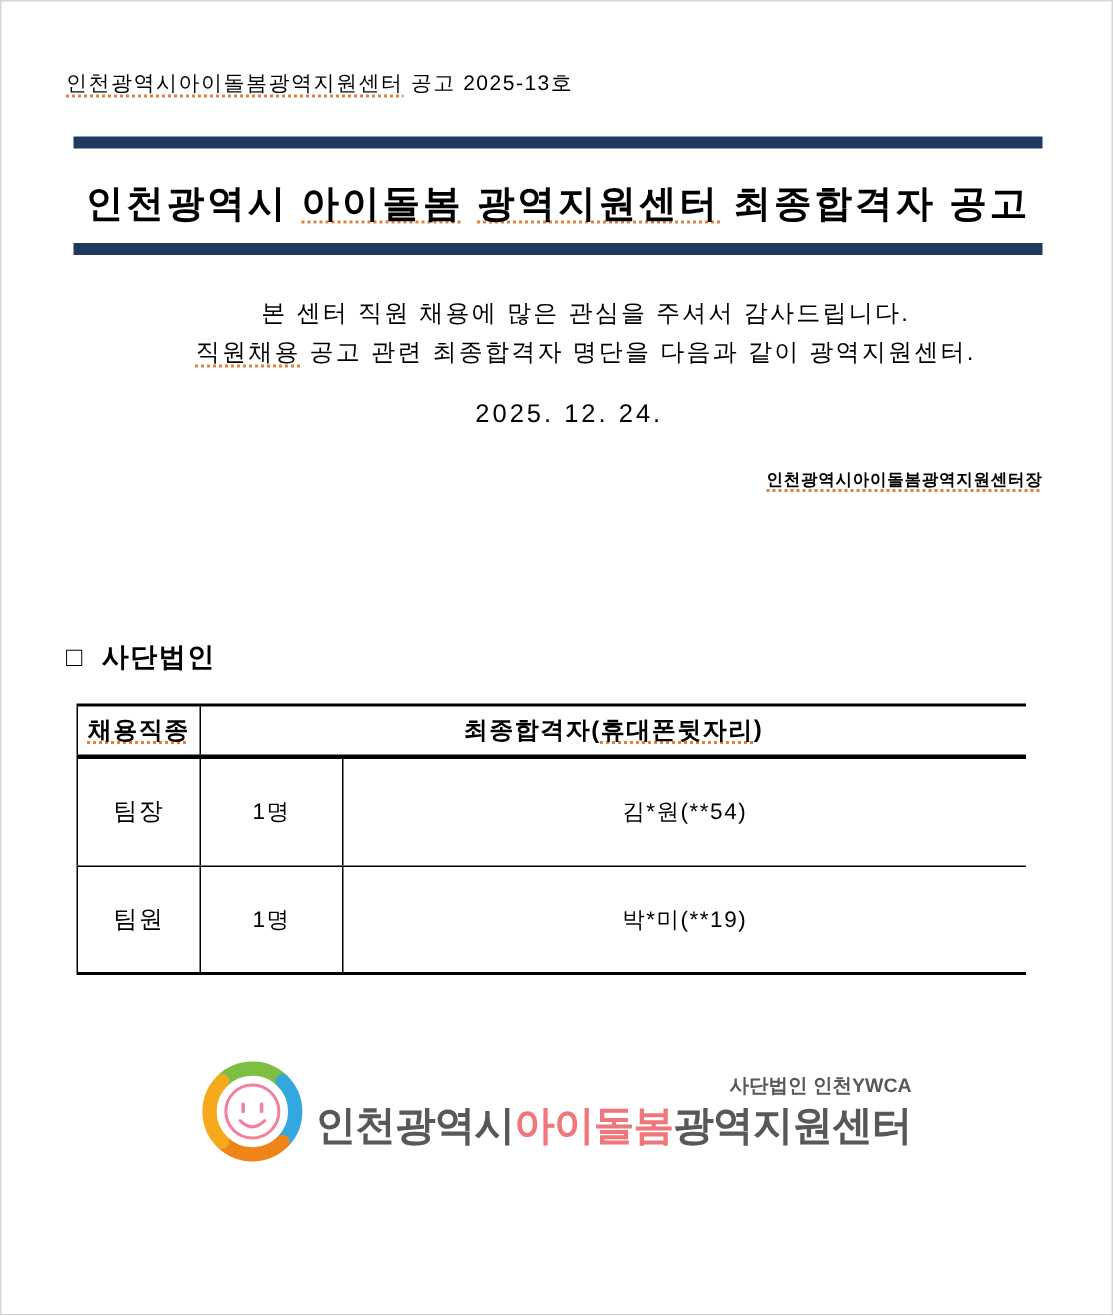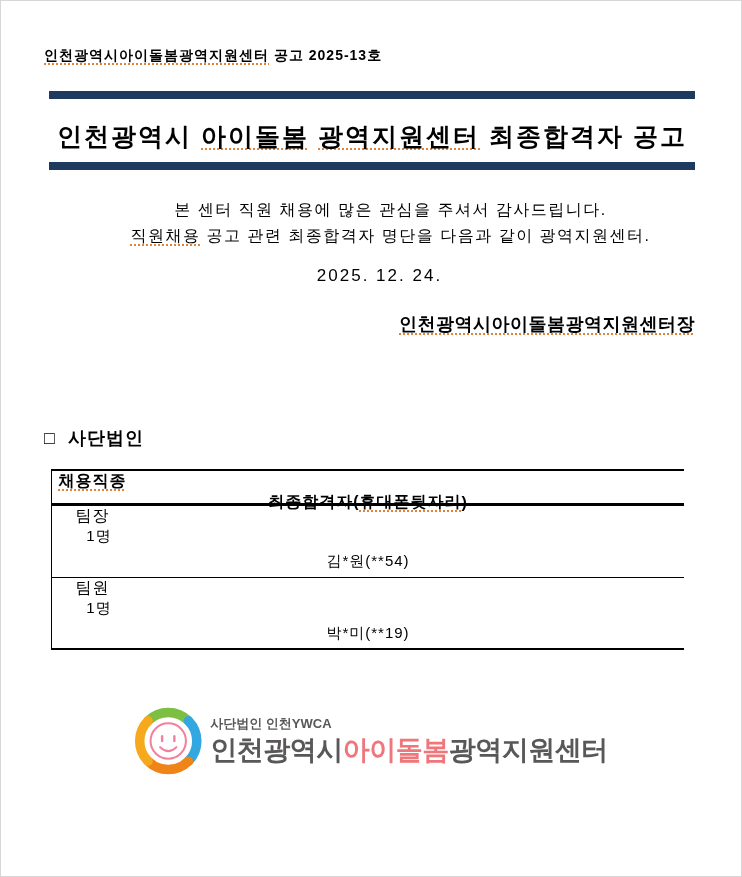--- a/index.html
+++ b/index.html
@@ -16,72 +16,72 @@
   
   .sq {
     text-decoration-line:underline;
     text-decoration-style:dotted;
     text-decoration-color:#e0823c;
     text-decoration-thickness:1.8px;
     text-underline-offset:3px;
   }
   .doc-number {
     position:absolute; left:43px; top:46px;
-    font-size:14px; letter-spacing:1px; font-weight:700;
+    font-size:14px; letter-spacing:1px; font-weight:400;
   }
   .title-block { position:absolute; left:48px; top:90px; width:646px; }
   .rule { height:8px; background:#1f3a5f; }
   .title {
     font-size:25px; font-weight:700; text-align:center;
     letter-spacing:2px; line-height:26px; padding:24px 0 13px;
     white-space:nowrap;
   }
   .intro {
     position:absolute; left:0; top:196px; width:742px;
     text-align:center; font-size:16px; line-height:26px; letter-spacing:1.5px;padding-left:37px;
   }
   .date-line {
     position:absolute; left:0; top:265px; width:742px;
     text-align:center; font-size:17px; letter-spacing:2px;padding-left:15px;
   }
   .signer {
     position:absolute; right:46px; top:311px;
-    font-size:18px; font-weight:700; letter-spacing:0.5px;
+    font-size:11px; font-weight:700; letter-spacing:0.5px;
   }
   .section-heading {
     position:absolute; left:43px; top:425px;
     font-size:18px; font-weight:600; letter-spacing:1px;
   }
   .section-heading .bullet { font-weight:400; margin-right:6px; }
   
   .tbl {
     position:absolute; left:50px; top:468px; width:633px;
     border-top:2px solid #000; border-bottom:2px solid #000;
   }
-  .tr { display:flex;flex-direction:column; }
+  .tr { display:flex; }
   .td {
     display:flex; align-items:center; justify-content:center;
     border-left:1px solid #000; text-align:center;
   }
   .c1 { width:82px; } .c2 { width:95px; } .c3 { flex:1; }
   .thead { height:32px; font-weight:700; font-size:16px; letter-spacing:1px; }
   .dbl { height:2px; border-top:1px solid #000; border-bottom:2px solid #000; }
   .row { font-size:15px; letter-spacing:1px; }
   .row-1 { height:72px; border-bottom:1px solid #000; }
   .row-2 { height:70px; }
   .pos { font-weight:400; font-size:16px; }
   
   .logo {
     position:absolute; left:50%; top:706px; transform:translateX(-50%);
     display:flex; align-items:center;
   }
   .logo-texts { margin-left:8px; }
   .logo-small {
     font-size:13px; font-weight:700; color:#595757;
-    letter-spacing:0; margin-bottom:2px;
+    letter-spacing:0; margin-bottom:2px;text-align:right;
   }
   .logo-big {
     font-size:27px; font-weight:700; color:#595757;
     letter-spacing:-0.5px; line-height:1.15; white-space:nowrap;
   }
   .logo-big .coral { color:#ef767b; }
 </style>
 </head>
 <body>
 

